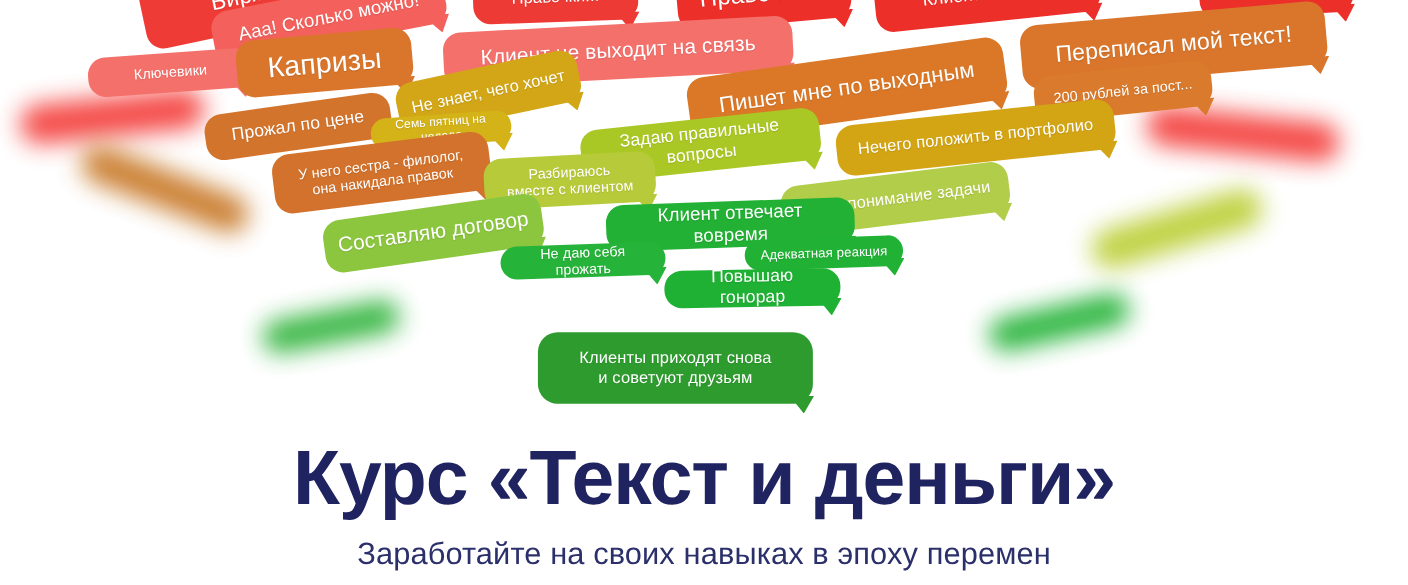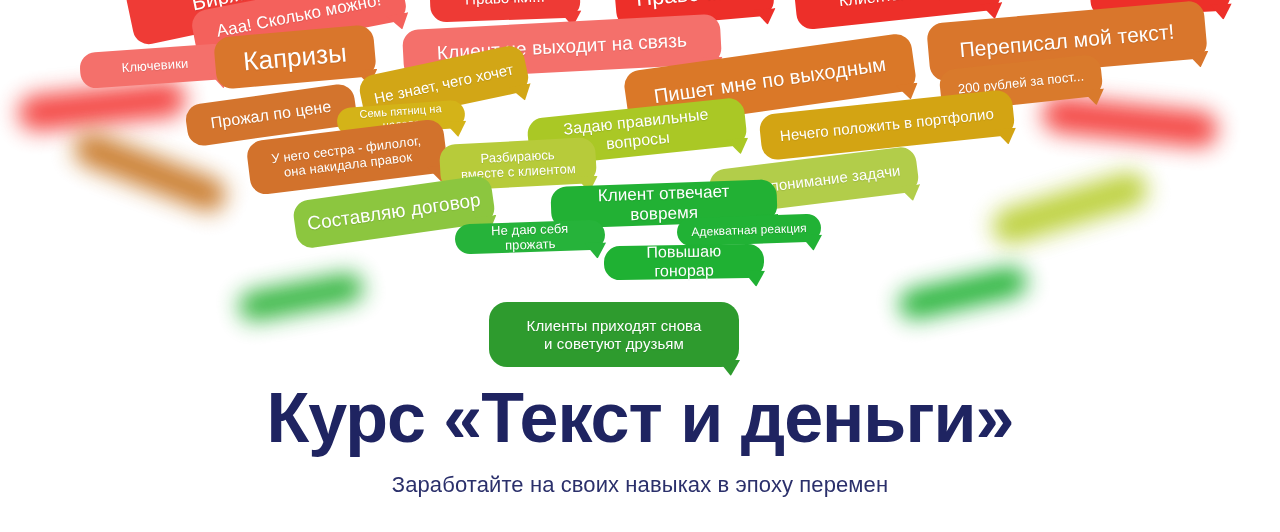--- a/index.html
+++ b/index.html
@@ -54,31 +54,31 @@
   }
 
   
   #headline{
     position:absolute;
     left:0;right:0;
     top:383px;
     text-align:center;
   }
   #title{
-    margin:0;
+    margin:16px;
     font-size:70px;
     font-weight:bold;
     color:#1f2461;
     letter-spacing:-1px;
     line-height:1.02;
     font-family:"Liberation Sans","DejaVu Sans",sans-serif;
   }
   #subtitle{
     margin:18px 0 0 0;
-    font-size:22px;
+    font-size:28px;
     font-weight:normal;
     color:#2b306b;
     letter-spacing:.1px;
   }
 </style>
 </head>
 <body>
 
 <div id="stage">
 

